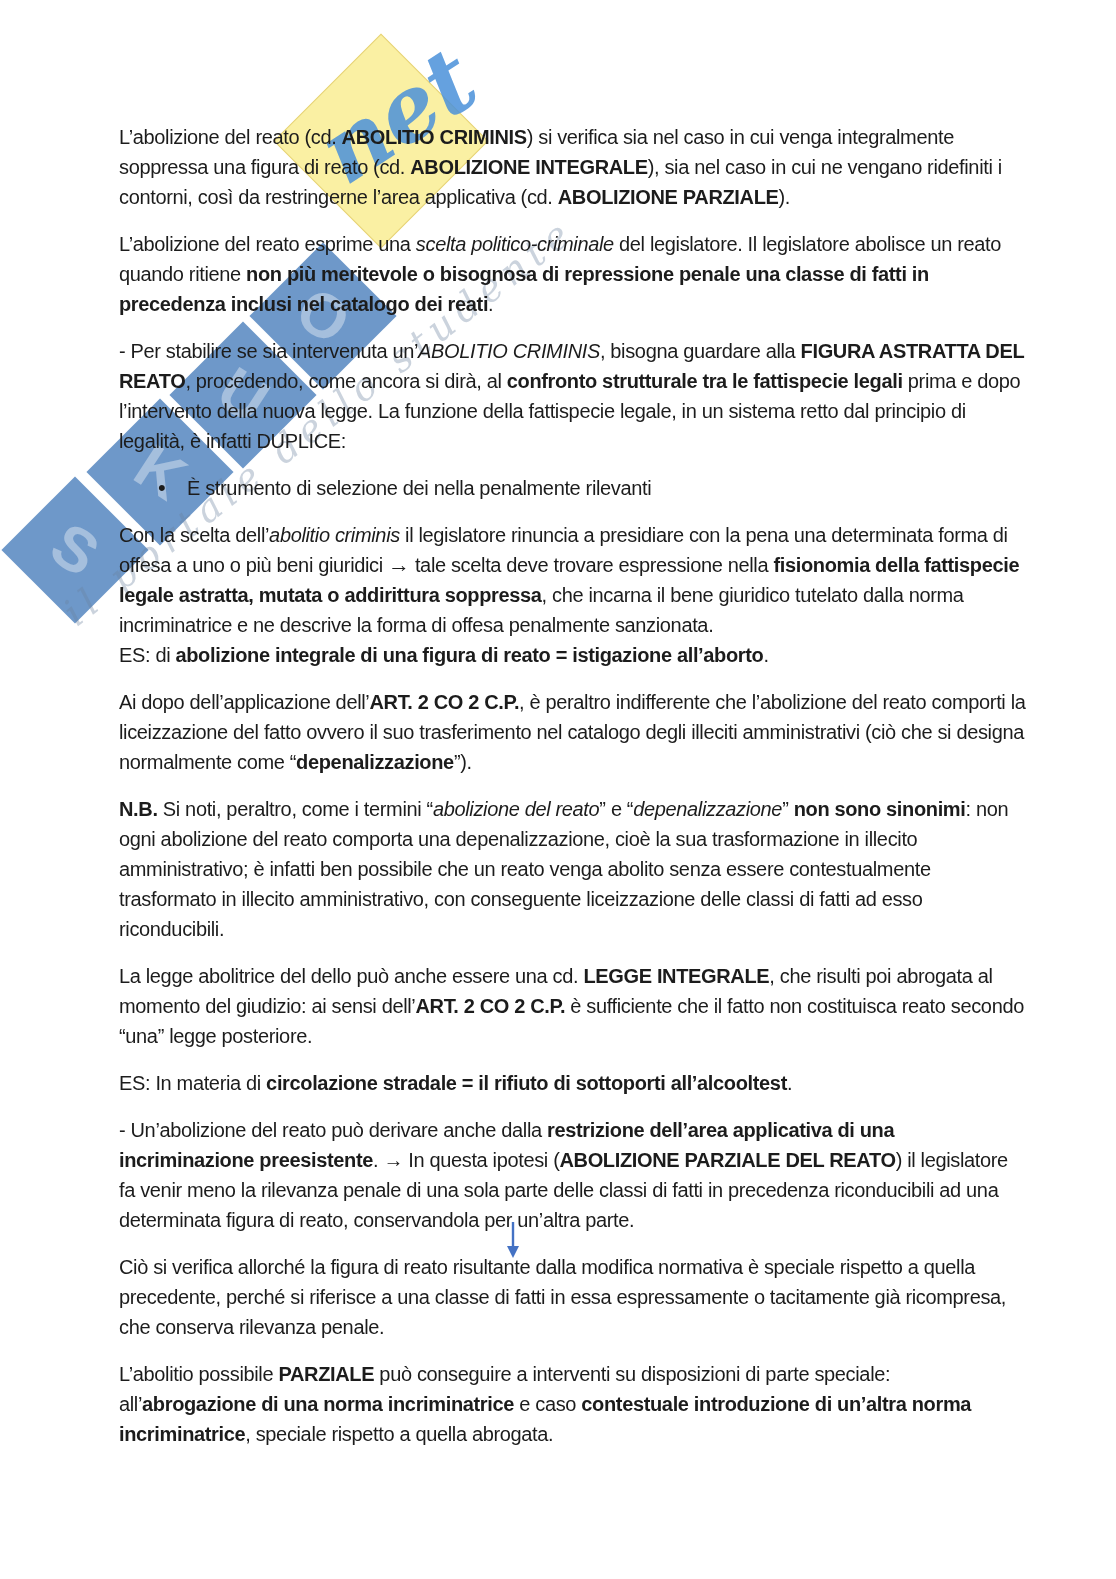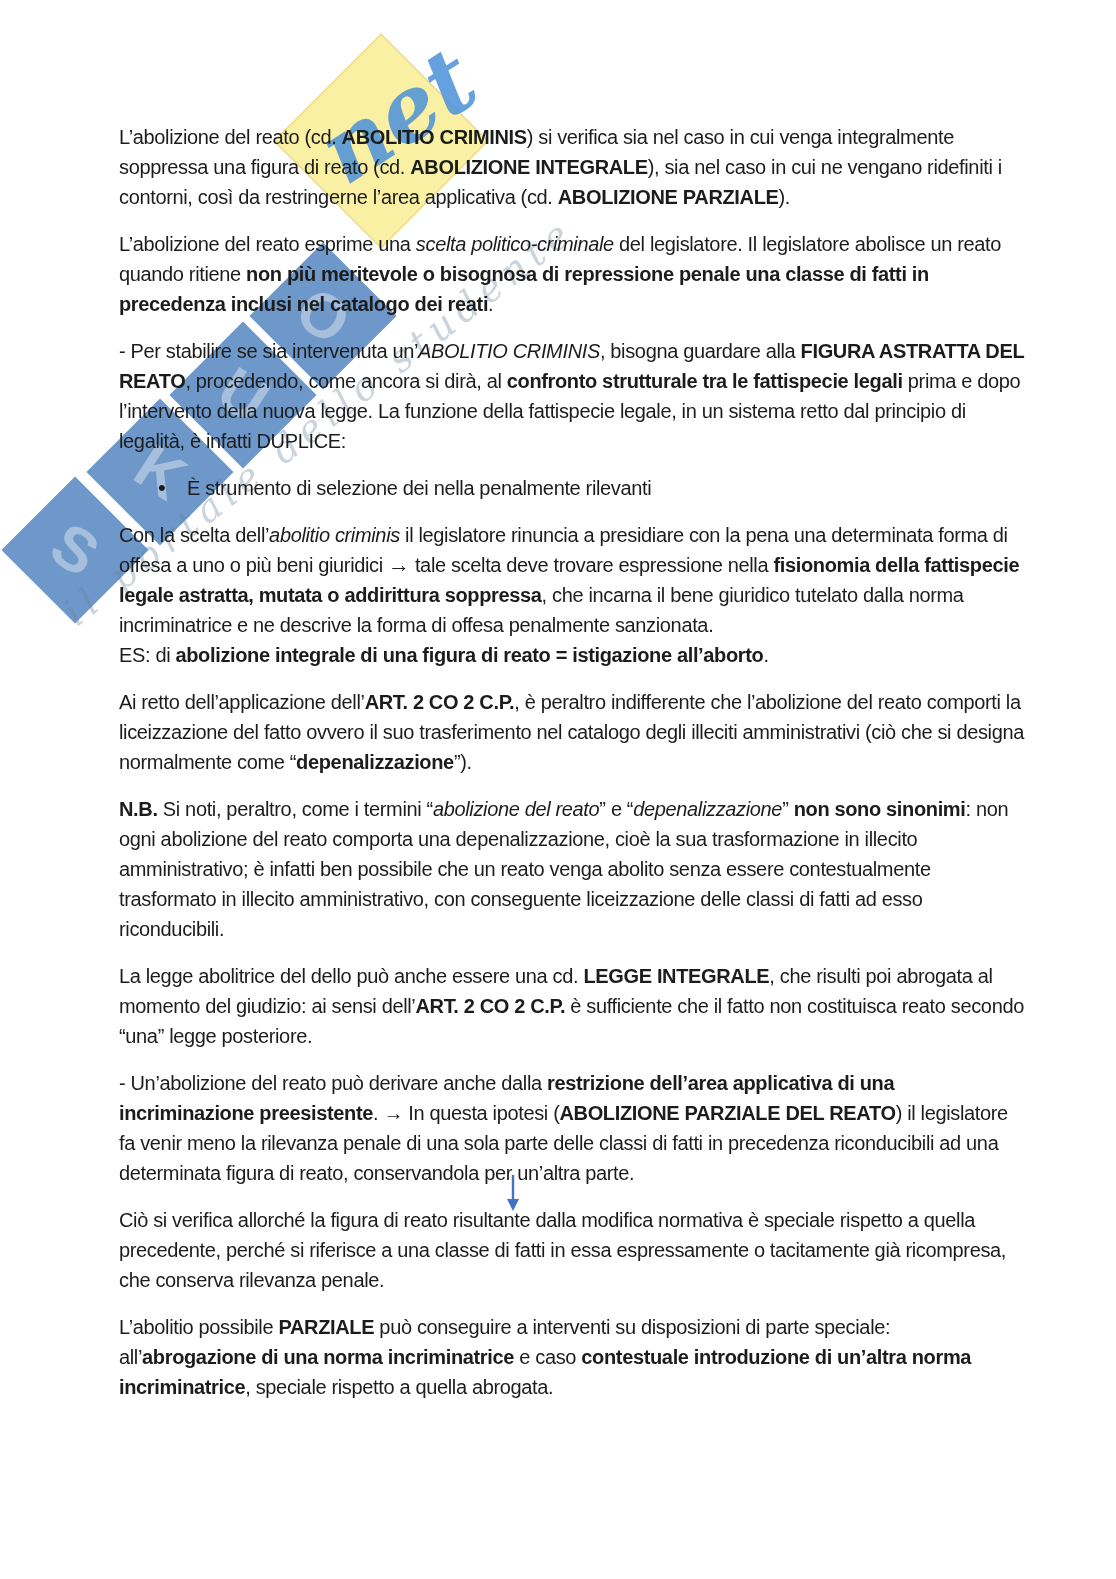--- a/index.html
+++ b/index.html
@@ -83,22 +83,23 @@
 
 <div class="doc">
     <p class="para"><span>L’abolizione del reato (cd. </span><span class="b">ABOLITIO CRIMINIS</span><span>) si verifica sia nel caso in cui venga integralmente soppressa una figura di reato (cd. </span><span class="b">ABOLIZIONE INTEGRALE</span><span>), sia nel caso in cui ne vengano ridefiniti i contorni, così da restringerne l’area applicativa (cd. </span><span class="b">ABOLIZIONE PARZIALE</span><span>).</span></p>
     <p class="para"><span>L’abolizione del reato esprime una </span><span class="i">scelta politico-criminale</span><span> del legislatore. Il legislatore abolisce un reato quando ritiene </span><span class="b">non più meritevole o bisognosa di repressione penale una classe di fatti in precedenza inclusi nel catalogo dei reati</span><span>.</span></p>
     <p class="para"><span>- Per stabilire se sia intervenuta un’</span><span class="i">ABOLITIO CRIMINIS</span><span>, bisogna guardare alla </span><span class="b">FIGURA ASTRATTA DEL REATO</span><span>, procedendo, come ancora si dirà, al </span><span class="b">confronto strutturale tra le fattispecie legali</span><span> prima e dopo l’intervento della nuova legge. La funzione della fattispecie legale, in un sistema retto dal principio di legalità, è infatti DUPLICE:</span></p>
     <ul class="bullet-list">
       <li class="bullet-item"><span>È strumento di selezione dei nella penalmente rilevanti</span></li>
     </ul>
     <p class="para"><span>Con la scelta dell’</span><span class="i">abolitio criminis</span><span> il legislatore rinuncia a presidiare con la pena una determinata forma di offesa a uno o più beni giuridici </span><span class="b arrow">→</span><span> tale scelta deve trovare espressione nella </span><span class="b">fisionomia della fattispecie legale astratta, mutata o addirittura soppressa</span><span>, che incarna il bene giuridico tutelato dalla norma incriminatrice e ne descrive la forma di offesa penalmente sanzionata.
 ES: di </span><span class="b">abolizione integrale di una figura di reato = istigazione all’aborto</span><span>.</span></p>
-    <p class="para"><span>Ai retto dell’applicazione dell’</span><span class="b u">ART. 2 CO 2 C.P.</span><span>, è peraltro indifferente che l’abolizione del reato comporti la liceizzazione del fatto ovvero il suo trasferimento nel catalogo degli illeciti amministrativi (ciò che si designa normalmente come “</span><span class="b">depenalizzazione</span><span>”).</span></p>
+    <p class="para"><span>Ai dopo dell’applicazione dell’</span><span class="b u">ART. 2 CO 2 C.P.</span><span>, è peraltro indifferente che l’abolizione del reato comporti la liceizzazione del fatto ovvero il suo trasferimento nel catalogo degli illeciti amministrativi (ciò che si designa normalmente come “</span><span class="b">depenalizzazione</span><span>”).</span></p>
     <p class="para"><span class="b">N.B.</span><span> Si noti, peraltro, come i termini “</span><span class="i">abolizione del reato</span><span>” e “</span><span class="i">depenalizzazione</span><span>” </span><span class="b">non sono sinonimi</span><span>: non ogni abolizione del reato comporta una depenalizzazione, cioè la sua trasformazione in illecito amministrativo; è infatti ben </span><span class="u">possibile che un reato venga abolito senza essere contestualmente trasformato in illecito amministrativo</span><span>, con conseguente liceizzazione delle classi di fatti ad esso riconducibili.</span></p>
     <p class="para"><span>La legge abolitrice del dello può anche essere una cd. </span><span class="b">LEGGE INTEGRALE</span><span>, che risulti poi abrogata al momento del giudizio: ai sensi dell’</span><span class="b u">ART. 2 CO 2 C.P.</span><span> è sufficiente che il fatto non costituisca reato secondo “una” legge posteriore.</span></p>
+    <p class="para"><span>ES: In materia di </span><span class="b">circolazione stradale = il rifiuto di sottoporti all’alcooltest</span><span>.</span></p>
     <p class="para"><span>- Un’abolizione del reato può derivare anche dalla </span><span class="b">restrizione dell’area applicativa di una incriminazione preesistente</span><span>. → In questa ipotesi (</span><span class="b">ABOLIZIONE PARZIALE DEL REATO</span><span>) il legislatore fa venir meno la rilevanza penale di una sola parte delle classi di fatti in precedenza riconducibili ad una determinata figura di reato, conservandola per un’altra parte.</span></p>
     <p class="para"><span class="down-arrow"><svg width="18" height="40" viewBox="0 0 18 40">
           <line x1="9" y1="2" x2="9" y2="28" stroke="#4472C4" stroke-width="2.4"></line>
           <polygon points="3,26 15,26 9,38" fill="#4472C4"></polygon>
         </svg></span><span>Ciò si verifica allorché </span><span class="u">la figura di reato</span><span> risultante dalla modifica normativa </span><span class="u">è speciale rispetto a quella precedente</span><span>, perché si riferisce a una </span><span class="u">classe di fatti in essa espressamente o tacitamente già ricompresa, che conserva rilevanza penale</span><span>.</span></p>
     <p class="para"><span>L’abolitio possibile </span><span class="b">PARZIALE</span><span> può conseguire a interventi su disposizioni di parte speciale: all’</span><span class="b">abrogazione di una norma incriminatrice</span><span> e caso </span><span class="b">contestuale introduzione di un’altra norma incriminatrice</span><span>, speciale rispetto a quella abrogata.</span></p>
   </div>
 
 </body></html>

